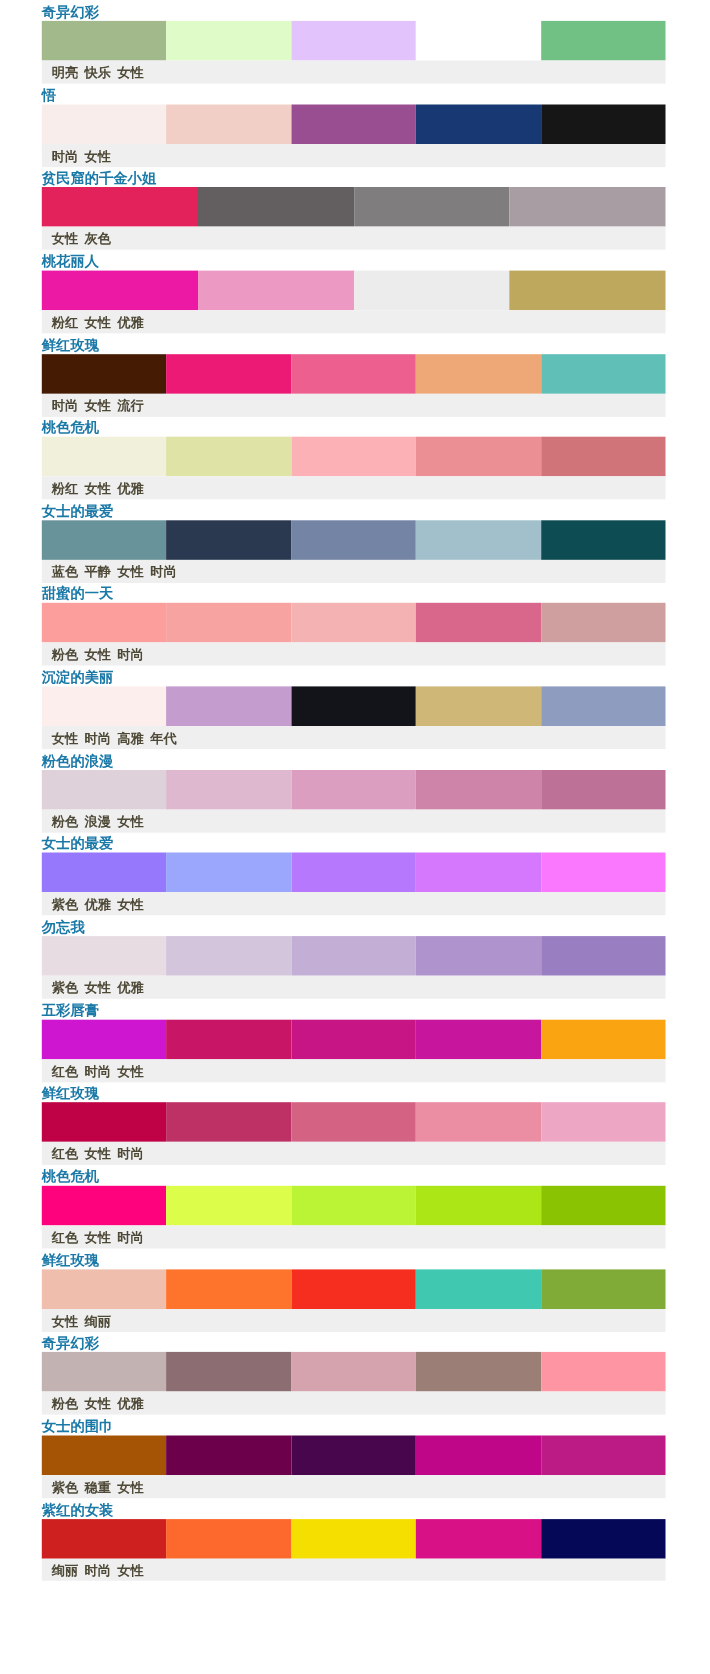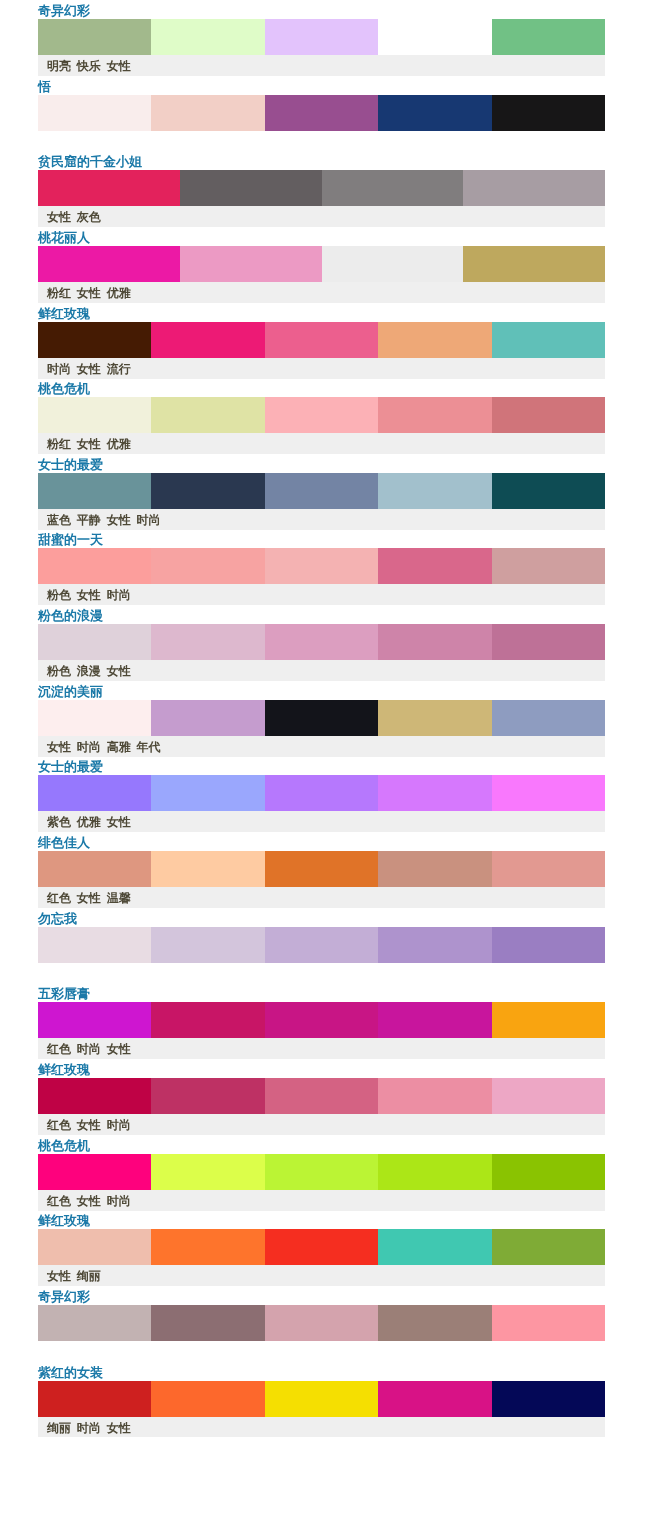--- a/index.html
+++ b/index.html
@@ -62,20 +62,23 @@
   </div>
     <div class="palette-row">
     <a class="palette-title" href="#">悟</a>
     <div class="swatch-strip">
         <div class="color-swatch" title="#F9EDEC" style="background: rgb(249, 237, 236);"></div>
         <div class="color-swatch" title="#F2CFC6" style="background: rgb(242, 207, 198);"></div>
         <div class="color-swatch" title="#984E90" style="background: rgb(152, 78, 144);"></div>
         <div class="color-swatch" title="#173872" style="background: rgb(23, 56, 114);"></div>
         <div class="color-swatch" title="#171617" style="background: rgb(23, 22, 23);"></div>
       </div>
+    <div class="tag-bar">
+      <div class="tag-list"><a class="tag-link" href="#">时尚</a> <a class="tag-link" href="#">女性</a></div>
+    </div>
   </div>
     <div class="palette-row">
     <a class="palette-title" href="#">贫民窟的千金小姐</a>
     <div class="swatch-strip">
         <div class="color-swatch" title="#E3225C" style="background: rgb(227, 34, 92);"></div>
         <div class="color-swatch" title="#635E60" style="background: rgb(99, 94, 96);"></div>
         <div class="color-swatch" title="#807D7E" style="background: rgb(128, 125, 126);"></div>
         <div class="color-swatch" title="#A79DA3" style="background: rgb(167, 157, 163);"></div>
       </div>
     <div class="tag-bar">
@@ -140,80 +143,70 @@
         <div class="color-swatch" title="#F7A3A2" style="background: rgb(247, 163, 162);"></div>
         <div class="color-swatch" title="#F4B2B2" style="background: rgb(244, 178, 178);"></div>
         <div class="color-swatch" title="#D9678B" style="background: rgb(217, 103, 139);"></div>
         <div class="color-swatch" title="#CF9F9F" style="background: rgb(207, 159, 159);"></div>
       </div>
     <div class="tag-bar">
       <div class="tag-list"><a class="tag-link" href="#">粉色</a> <a class="tag-link" href="#">女性</a> <a class="tag-link" href="#">时尚</a></div>
     </div>
   </div>
     <div class="palette-row">
+    <a class="palette-title" href="#">沉淀的美丽</a>
+    <div class="swatch-strip">
+        <div class="color-swatch" title="#FDEEEE" style="background: rgb(253, 238, 238);"></div>
+        <div class="color-swatch" title="#C59CCE" style="background: rgb(197, 156, 206);"></div>
+        <div class="color-swatch" title="#13141A" style="background: rgb(19, 20, 26);"></div>
+        <div class="color-swatch" title="#CEB777" style="background: rgb(206, 183, 119);"></div>
+        <div class="color-swatch" title="#8E9CC0" style="background: rgb(142, 156, 192);"></div>
+      </div>
+    <div class="tag-bar">
+      <div class="tag-list"><a class="tag-link" href="#">女性</a> <a class="tag-link" href="#">时尚</a> <a class="tag-link" href="#">高雅</a> <a class="tag-link" href="#">年代</a></div>
+    </div>
+  </div>
+    <div class="palette-row">
     <a class="palette-title" href="#">粉色的浪漫</a>
     <div class="swatch-strip">
         <div class="color-swatch" title="#DFD1DA" style="background: rgb(223, 209, 218);"></div>
         <div class="color-swatch" title="#DDB8CE" style="background: rgb(221, 184, 206);"></div>
         <div class="color-swatch" title="#DC9EC0" style="background: rgb(220, 158, 192);"></div>
         <div class="color-swatch" title="#CE84A9" style="background: rgb(206, 132, 169);"></div>
         <div class="color-swatch" title="#BE7197" style="background: rgb(190, 113, 151);"></div>
       </div>
     <div class="tag-bar">
       <div class="tag-list"><a class="tag-link" href="#">粉色</a> <a class="tag-link" href="#">浪漫</a> <a class="tag-link" href="#">女性</a></div>
     </div>
   </div>
     <div class="palette-row">
-    <a class="palette-title" href="#">沉淀的美丽</a>
-    <div class="swatch-strip">
-        <div class="color-swatch" title="#FDEEEE" style="background: rgb(253, 238, 238);"></div>
-        <div class="color-swatch" title="#C59CCE" style="background: rgb(197, 156, 206);"></div>
-        <div class="color-swatch" title="#13141A" style="background: rgb(19, 20, 26);"></div>
-        <div class="color-swatch" title="#CEB777" style="background: rgb(206, 183, 119);"></div>
-        <div class="color-swatch" title="#8E9CC0" style="background: rgb(142, 156, 192);"></div>
-      </div>
-    <div class="tag-bar">
-      <div class="tag-list"><a class="tag-link" href="#">女性</a> <a class="tag-link" href="#">时尚</a> <a class="tag-link" href="#">高雅</a> <a class="tag-link" href="#">年代</a></div>
-    </div>
-  </div>
-    <div class="palette-row">
     <a class="palette-title" href="#">女士的最爱</a>
     <div class="swatch-strip">
         <div class="color-swatch" title="#9678FD" style="background: rgb(150, 120, 253);"></div>
         <div class="color-swatch" title="#9AA7FD" style="background: rgb(154, 167, 253);"></div>
         <div class="color-swatch" title="#B678FD" style="background: rgb(182, 120, 253);"></div>
         <div class="color-swatch" title="#D678FD" style="background: rgb(214, 120, 253);"></div>
         <div class="color-swatch" title="#F978FD" style="background: rgb(249, 120, 253);"></div>
       </div>
     <div class="tag-bar">
       <div class="tag-list"><a class="tag-link" href="#">紫色</a> <a class="tag-link" href="#">优雅</a> <a class="tag-link" href="#">女性</a></div>
     </div>
   </div>
     <div class="palette-row">
-    <a class="palette-title" href="#">绯色佳人</a>
-    <div class="swatch-strip">
-        <div class="color-swatch" title="#DE9780" style="background: rgb(222, 151, 128);"></div>
-        <div class="color-swatch" title="#FECBA2" style="background: rgb(254, 203, 162);"></div>
-        <div class="color-swatch" title="#E07328" style="background: rgb(224, 115, 40);"></div>
-        <div class="color-swatch" title="#C9917F" style="background: rgb(201, 145, 127);"></div>
-        <div class="color-swatch" title="#E29991" style="background: rgb(226, 153, 145);"></div>
-      </div>
-    <div class="tag-bar">
-      <div class="tag-list"><a class="tag-link" href="#">红色</a> <a class="tag-link" href="#">女性</a> <a class="tag-link" href="#">温馨</a></div>
-    </div>
-  </div>
-    <div class="palette-row">
     <a class="palette-title" href="#">勿忘我</a>
     <div class="swatch-strip">
         <div class="color-swatch" title="#E8DCE3" style="background: rgb(232, 220, 227);"></div>
         <div class="color-swatch" title="#D3C5DC" style="background: rgb(211, 197, 220);"></div>
         <div class="color-swatch" title="#C3AED6" style="background: rgb(195, 174, 214);"></div>
         <div class="color-swatch" title="#AE93CD" style="background: rgb(174, 147, 205);"></div>
         <div class="color-swatch" title="#9A7EC2" style="background: rgb(154, 126, 194);"></div>
       </div>
+    <div class="tag-bar">
+      <div class="tag-list"><a class="tag-link" href="#">紫色</a> <a class="tag-link" href="#">女性</a> <a class="tag-link" href="#">优雅</a></div>
+    </div>
   </div>
     <div class="palette-row">
     <a class="palette-title" href="#">五彩唇膏</a>
     <div class="swatch-strip">
         <div class="color-swatch" title="#CE16D0" style="background: rgb(206, 22, 208);"></div>
         <div class="color-swatch" title="#C81566" style="background: rgb(200, 21, 102);"></div>
         <div class="color-swatch" title="#C81585" style="background: rgb(200, 21, 133);"></div>
         <div class="color-swatch" title="#C8159D" style="background: rgb(200, 21, 157);"></div>
         <div class="color-swatch" title="#F9A410" style="background: rgb(249, 164, 16);"></div>
       </div>
@@ -262,20 +255,36 @@
   </div>
     <div class="palette-row">
     <a class="palette-title" href="#">奇异幻彩</a>
     <div class="swatch-strip">
         <div class="color-swatch" title="#C2B2B2" style="background: rgb(194, 178, 178);"></div>
         <div class="color-swatch" title="#8C6E72" style="background: rgb(140, 110, 114);"></div>
         <div class="color-swatch" title="#D4A3AD" style="background: rgb(212, 163, 173);"></div>
         <div class="color-swatch" title="#9B7F77" style="background: rgb(155, 127, 119);"></div>
         <div class="color-swatch" title="#FD96A2" style="background: rgb(253, 150, 162);"></div>
       </div>
+    <div class="tag-bar">
+      <div class="tag-list"><a class="tag-link" href="#">粉色</a> <a class="tag-link" href="#">女性</a> <a class="tag-link" href="#">优雅</a></div>
+    </div>
+  </div>
+    <div class="palette-row">
+    <a class="palette-title" href="#">女士的围巾</a>
+    <div class="swatch-strip">
+        <div class="color-swatch" title="#A55304" style="background: rgb(165, 83, 4);"></div>
+        <div class="color-swatch" title="#6D004B" style="background: rgb(109, 0, 75);"></div>
+        <div class="color-swatch" title="#48074D" style="background: rgb(72, 7, 77);"></div>
+        <div class="color-swatch" title="#BF0688" style="background: rgb(191, 6, 136);"></div>
+        <div class="color-swatch" title="#BC1B86" style="background: rgb(188, 27, 134);"></div>
+      </div>
+    <div class="tag-bar">
+      <div class="tag-list"><a class="tag-link" href="#">紫色</a> <a class="tag-link" href="#">稳重</a> <a class="tag-link" href="#">女性</a></div>
+    </div>
   </div>
     <div class="palette-row">
     <a class="palette-title" href="#">紫红的女装</a>
     <div class="swatch-strip">
         <div class="color-swatch" title="#CE201F" style="background: rgb(206, 32, 31);"></div>
         <div class="color-swatch" title="#FD682C" style="background: rgb(253, 104, 44);"></div>
         <div class="color-swatch" title="#F5DF01" style="background: rgb(245, 223, 1);"></div>
         <div class="color-swatch" title="#D81286" style="background: rgb(216, 18, 134);"></div>
         <div class="color-swatch" title="#040857" style="background: rgb(4, 8, 87);"></div>
       </div>

